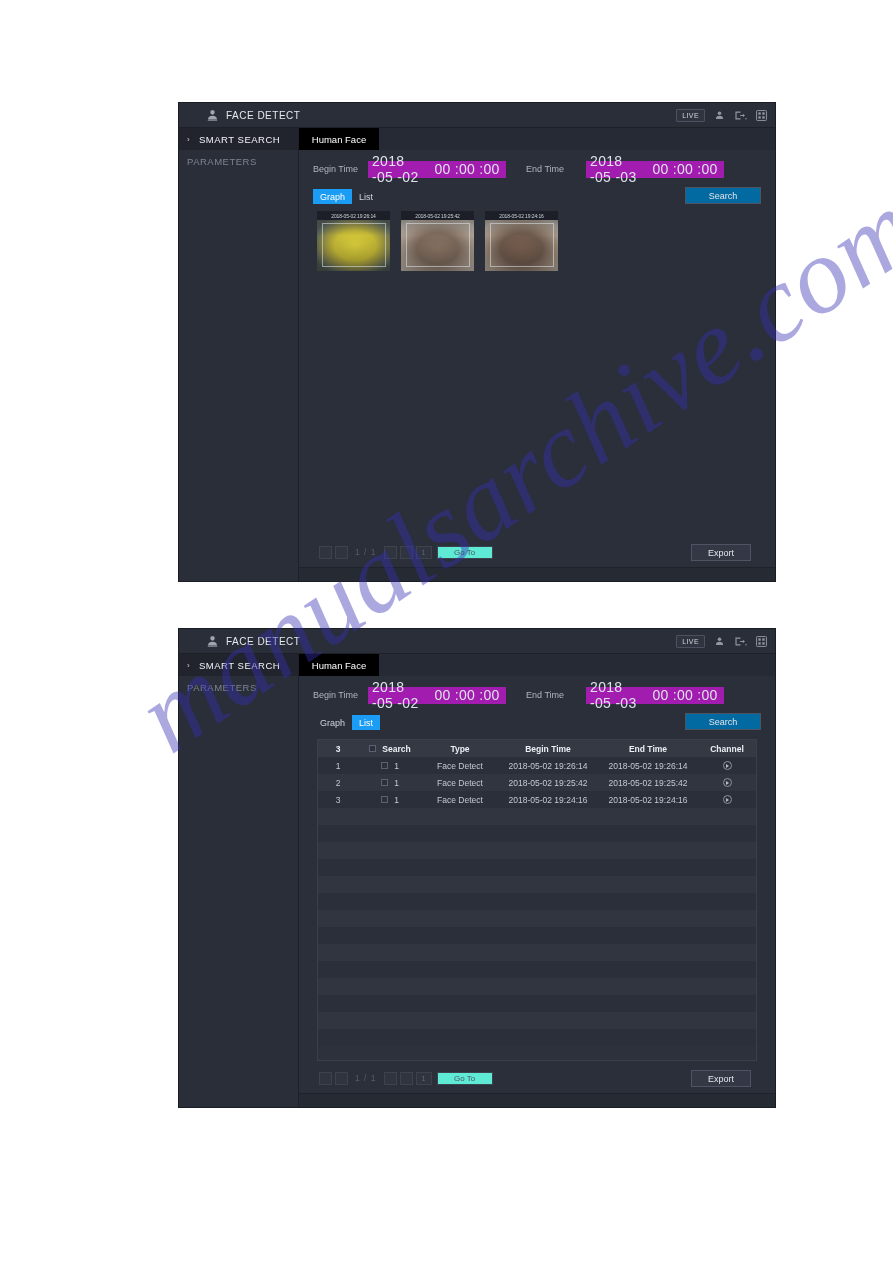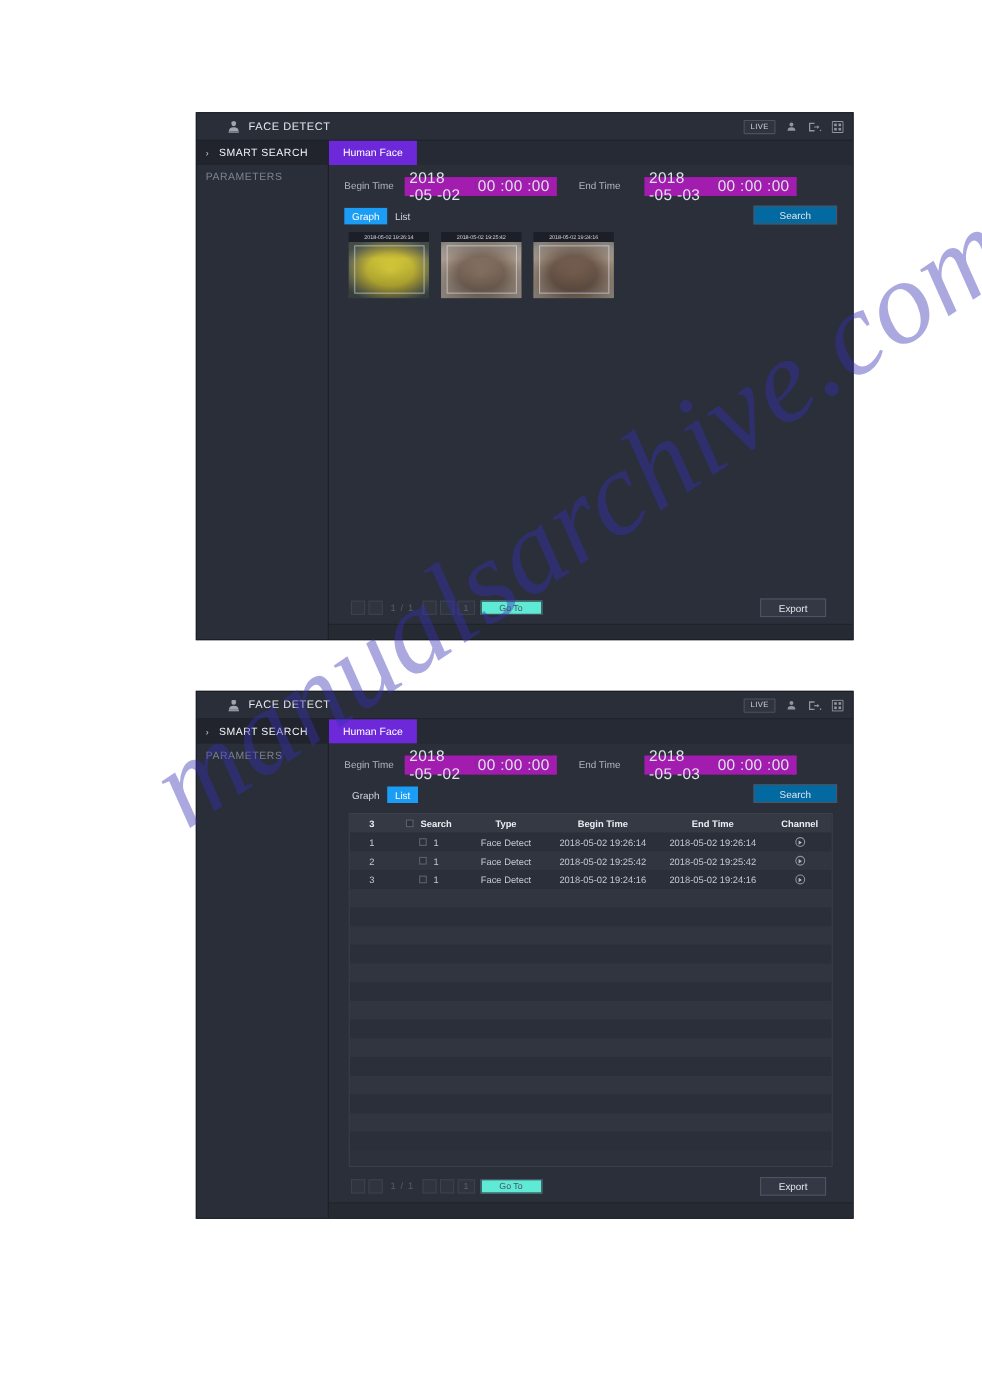--- a/index.html
+++ b/index.html
@@ -91,21 +91,21 @@
     flex: 1 1 auto;
     background: #262a34;
     position: relative;
     display: flex; flex-direction: column;
   }
   .tabbar { height: 22px; display: flex; background: #262a34; }
   .tab {
     min-width: 80px; height: 22px;
     display: flex; align-items: center; justify-content: center;
     font-size: 9.5px; color: #fff;
-    background: #6d28d9;
+    background: #000000;
     padding: 0 12px;
   }
   .panel {
     flex: 1 1 auto;
     background: #2b2f39;
     margin: 0;
     padding: 10px 14px 0 14px;
     display: flex; flex-direction: column;
     position: relative;
   }

